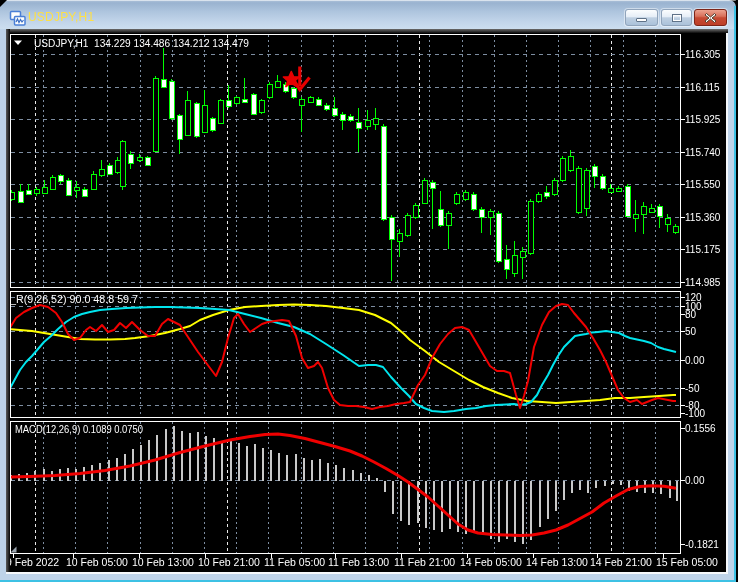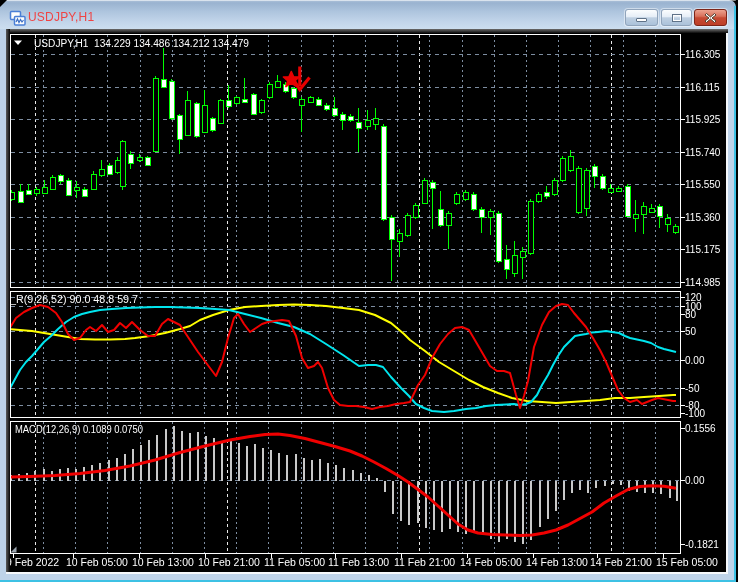--- a/index.html
+++ b/index.html
@@ -2,21 +2,21 @@
 <html><head><meta charset="utf-8"><style>
 *{margin:0;padding:0;box-sizing:border-box}
 body{width:738px;height:582px;background:#000;position:relative;overflow:hidden;
 font-family:"Liberation Sans",sans-serif}
 .abs{position:absolute}
 .title{left:0;top:0;width:736px;height:29px;
 background:linear-gradient(180deg,#b0c4da 0%,#9ab3d0 10%,#aec5de 40%,#c2d5ea 75%,#ccdeef 100%);
 border-radius:6px 7px 0 0}
 .title:before{content:"";position:absolute;left:0;top:0;right:0;height:1px;
 background:rgba(255,255,255,.55);border-radius:6px 7px 0 0}
-.tname{left:28px;top:10px;font-size:12px;color:#ef4444;position:absolute;letter-spacing:.2px}
+.tname{left:28px;top:10px;font-size:12px;color:#fde047;position:absolute;letter-spacing:.2px}
 .btn{position:absolute;top:9px;height:17px;border-radius:3px;box-shadow:0 0 0 1px rgba(255,255,255,.45)}
 .bmin{left:625px;width:33px;border:1px solid #90a4bb;
 background:linear-gradient(180deg,#fbfdfe 0%,#e6eef7 45%,#bfd0e2 52%,#abc2da 100%)}
 .bmax{left:661px;width:31px;border:1px solid #90a4bb;
 background:linear-gradient(180deg,#fbfdfe 0%,#e6eef7 45%,#bfd0e2 52%,#abc2da 100%)}
 .bclose{left:694px;width:33px;border:1px solid #7e2417;
 background:linear-gradient(180deg,#eca28f 0%,#d8705a 42%,#c64a33 52%,#bd3f28 100%)}
 .gmin{position:absolute;left:10px;top:8px;width:11px;height:4px;background:#fff;
 border:1px solid #5f7288;border-radius:1px}
 .gmax{position:absolute;left:10px;top:4px;width:10px;height:8px;border:2px solid #fdfdfd;

